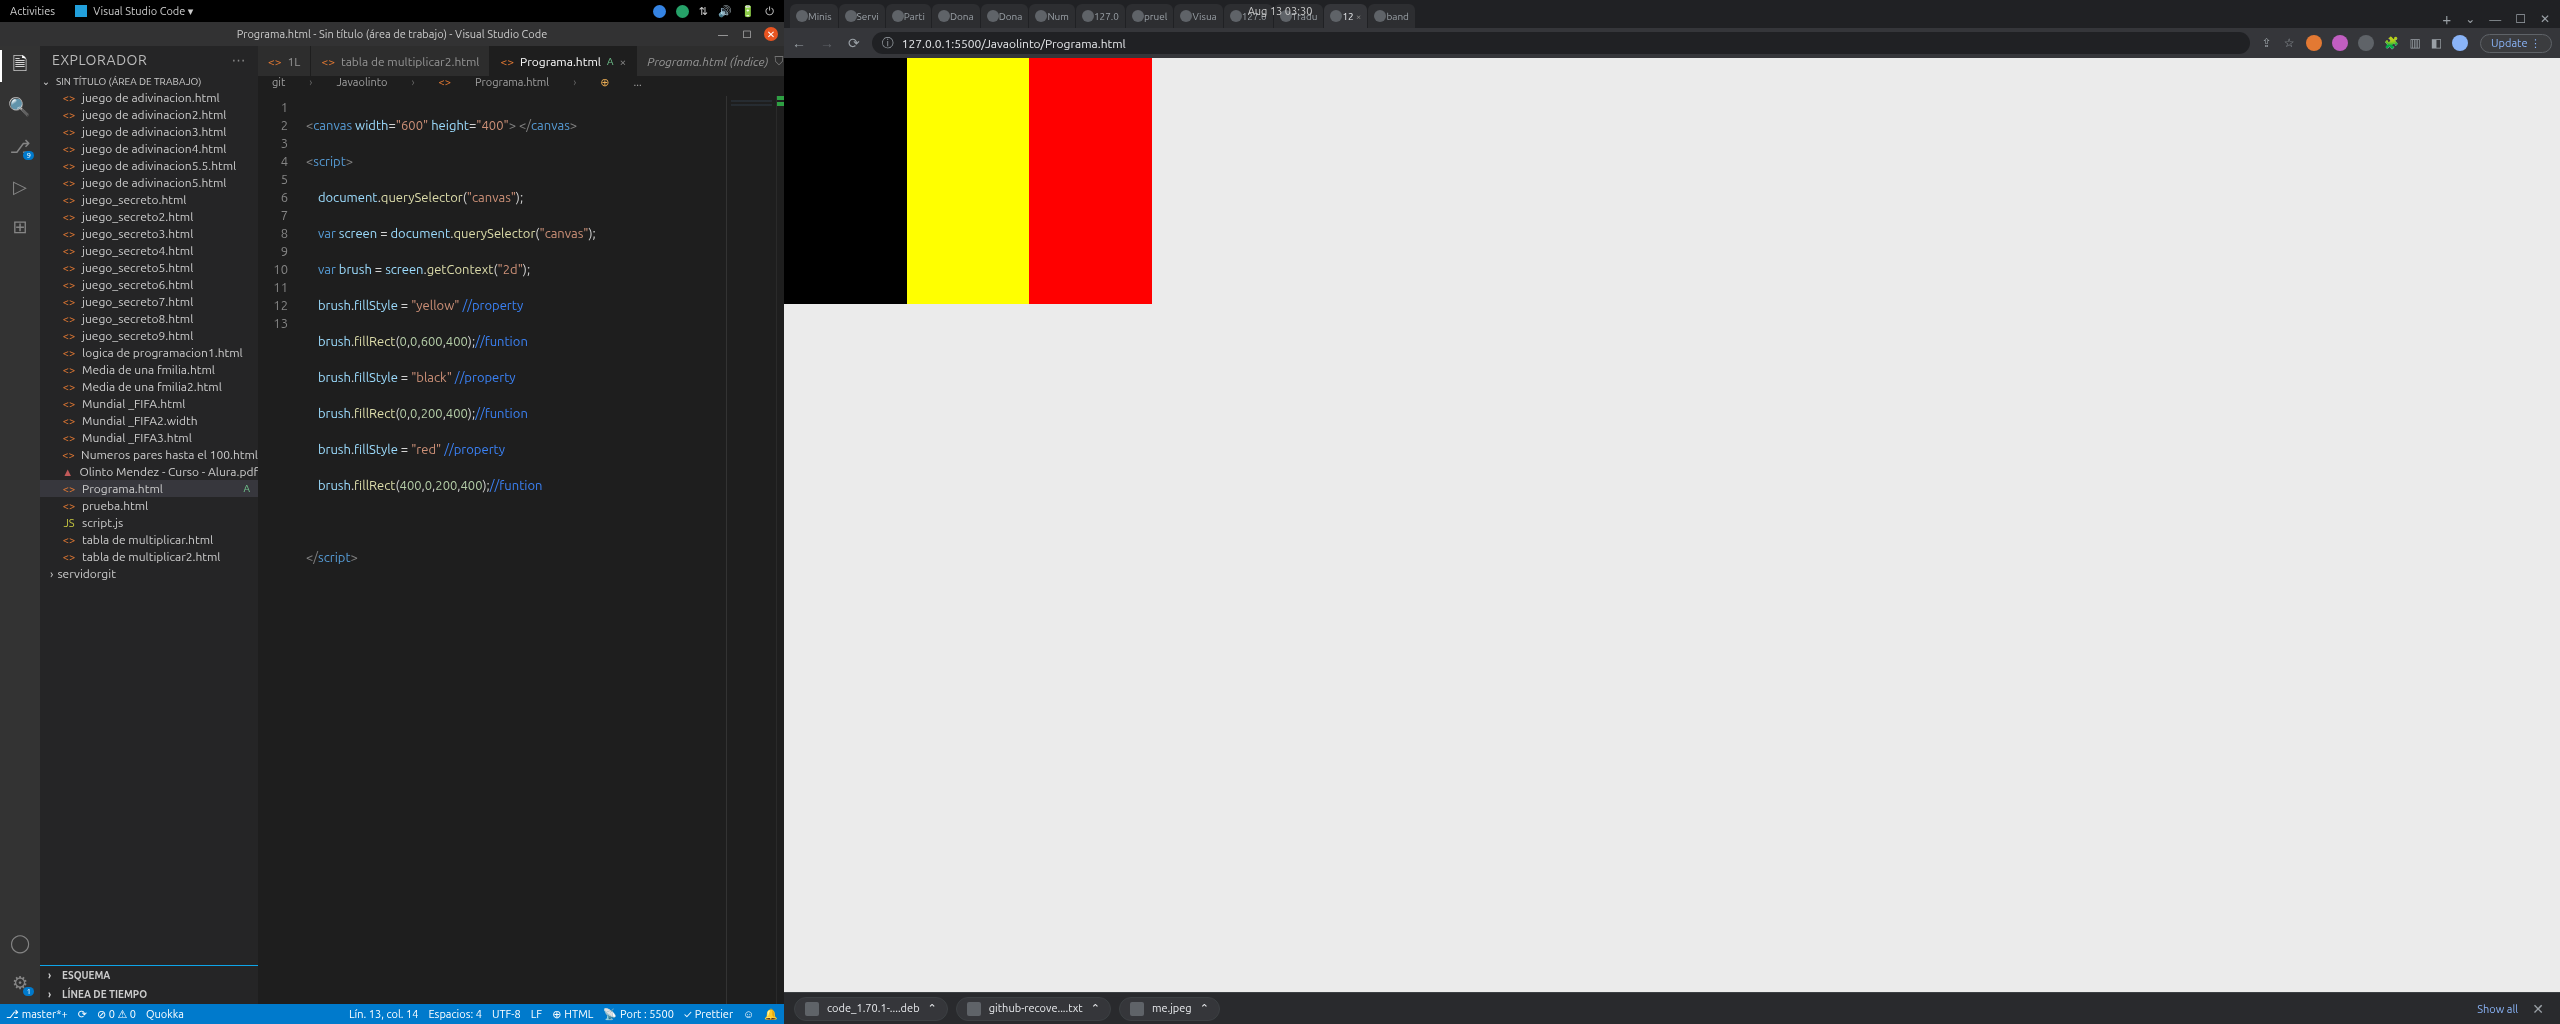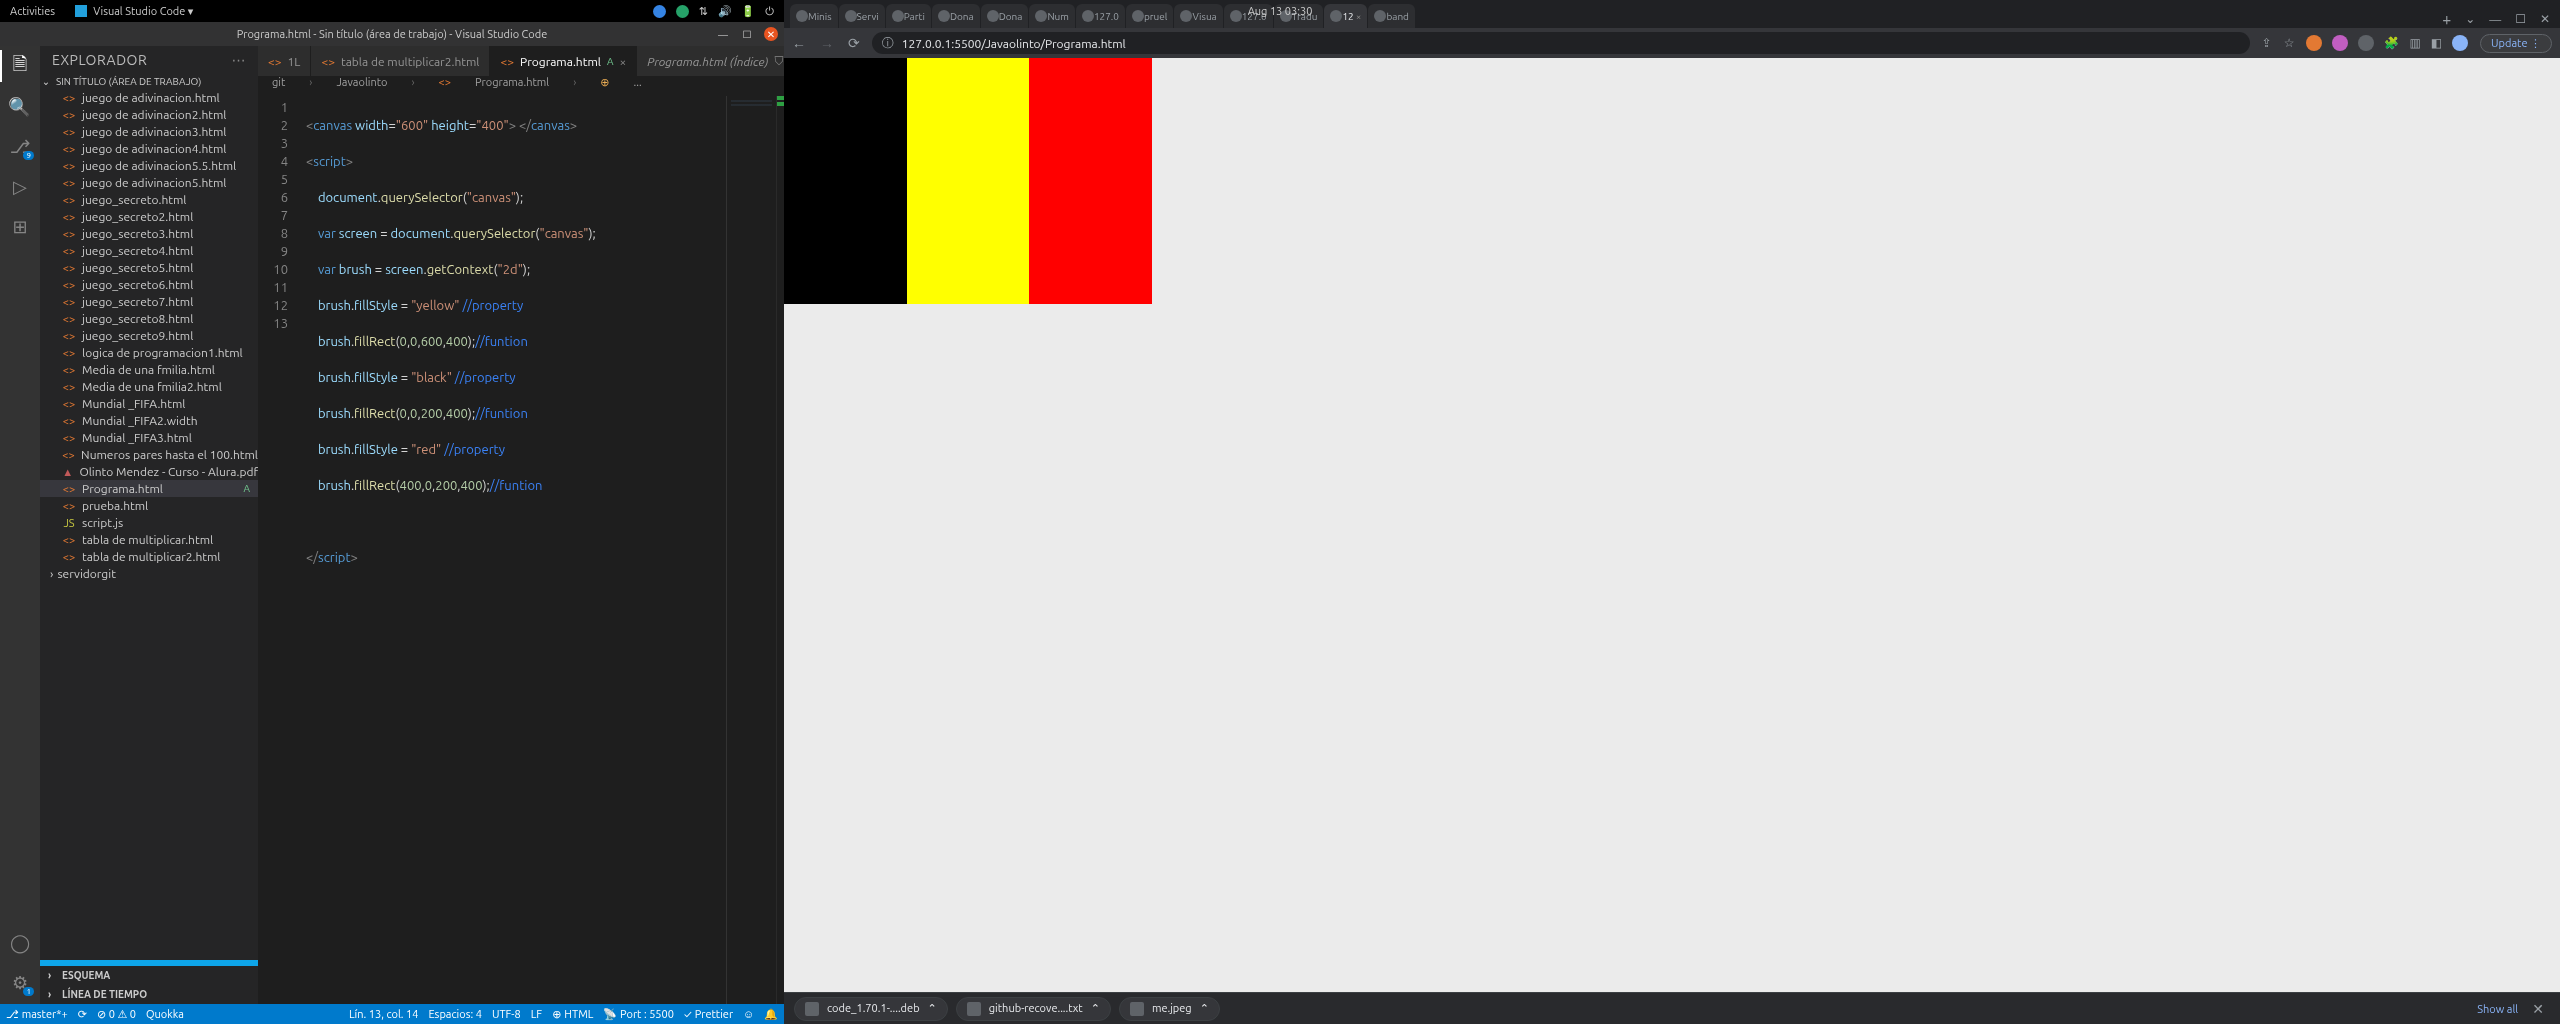--- a/index.html
+++ b/index.html
@@ -41,21 +41,21 @@
 .sb-section{padding:2px 0;font-size:10px;color:#ccc;display:flex;align-items:center;gap:4px;font-weight:400;text-transform:uppercase}
 .sb-section::before{content:"⌄";display:inline-block;width:12px;text-align:center}
 .tree{flex:1;overflow:auto;font-size:12px}
 .tree .item{display:flex;align-items:center;padding:1px 0 1px 22px;gap:6px;color:#ccc;height:17px;white-space:nowrap}
 .tree .item .fi{color:#e37933;width:14px;text-align:center;font-size:11px}
 .tree .item .fi.js{color:#cbcb41}
 .tree .item .fi.pdf{color:#c15959}
 .tree .item .mod{margin-left:auto;margin-right:8px;color:#73c991;font-size:10px}
 .tree .item.sel{background:#37373d}
 .tree .folder{padding-left:10px;display:flex;align-items:center;gap:4px;color:#ccc;height:17px}
-.sb-bottom{border-top:6px solid #0ea5e9}
+.sb-bottom{border-top:1px solid #0ea5e9}
 .sb-bottom .row{display:flex;align-items:center;padding:4px 8px;font-size:10px;font-weight:700;text-transform:uppercase;gap:4px}
 .sb-bottom .row::before{content:"›";width:10px}
 
 .editor{flex:1;display:flex;flex-direction:column;background:#1e1e1e;min-width:0}
 .tabs{height:30px;background:#252526;display:flex;align-items:stretch}
 .tab{display:flex;align-items:center;padding:0 10px;gap:6px;background:#2d2d2d;color:#969696;font-size:12px;border-right:1px solid #1e1e1e;white-space:nowrap}
 .tab.active{background:#1e1e1e;color:#fff}
 .tab .fi{color:#e37933}
 .tab .close{color:#888;font-size:12px}
 .tab .m{color:#73c991;font-size:10px}

